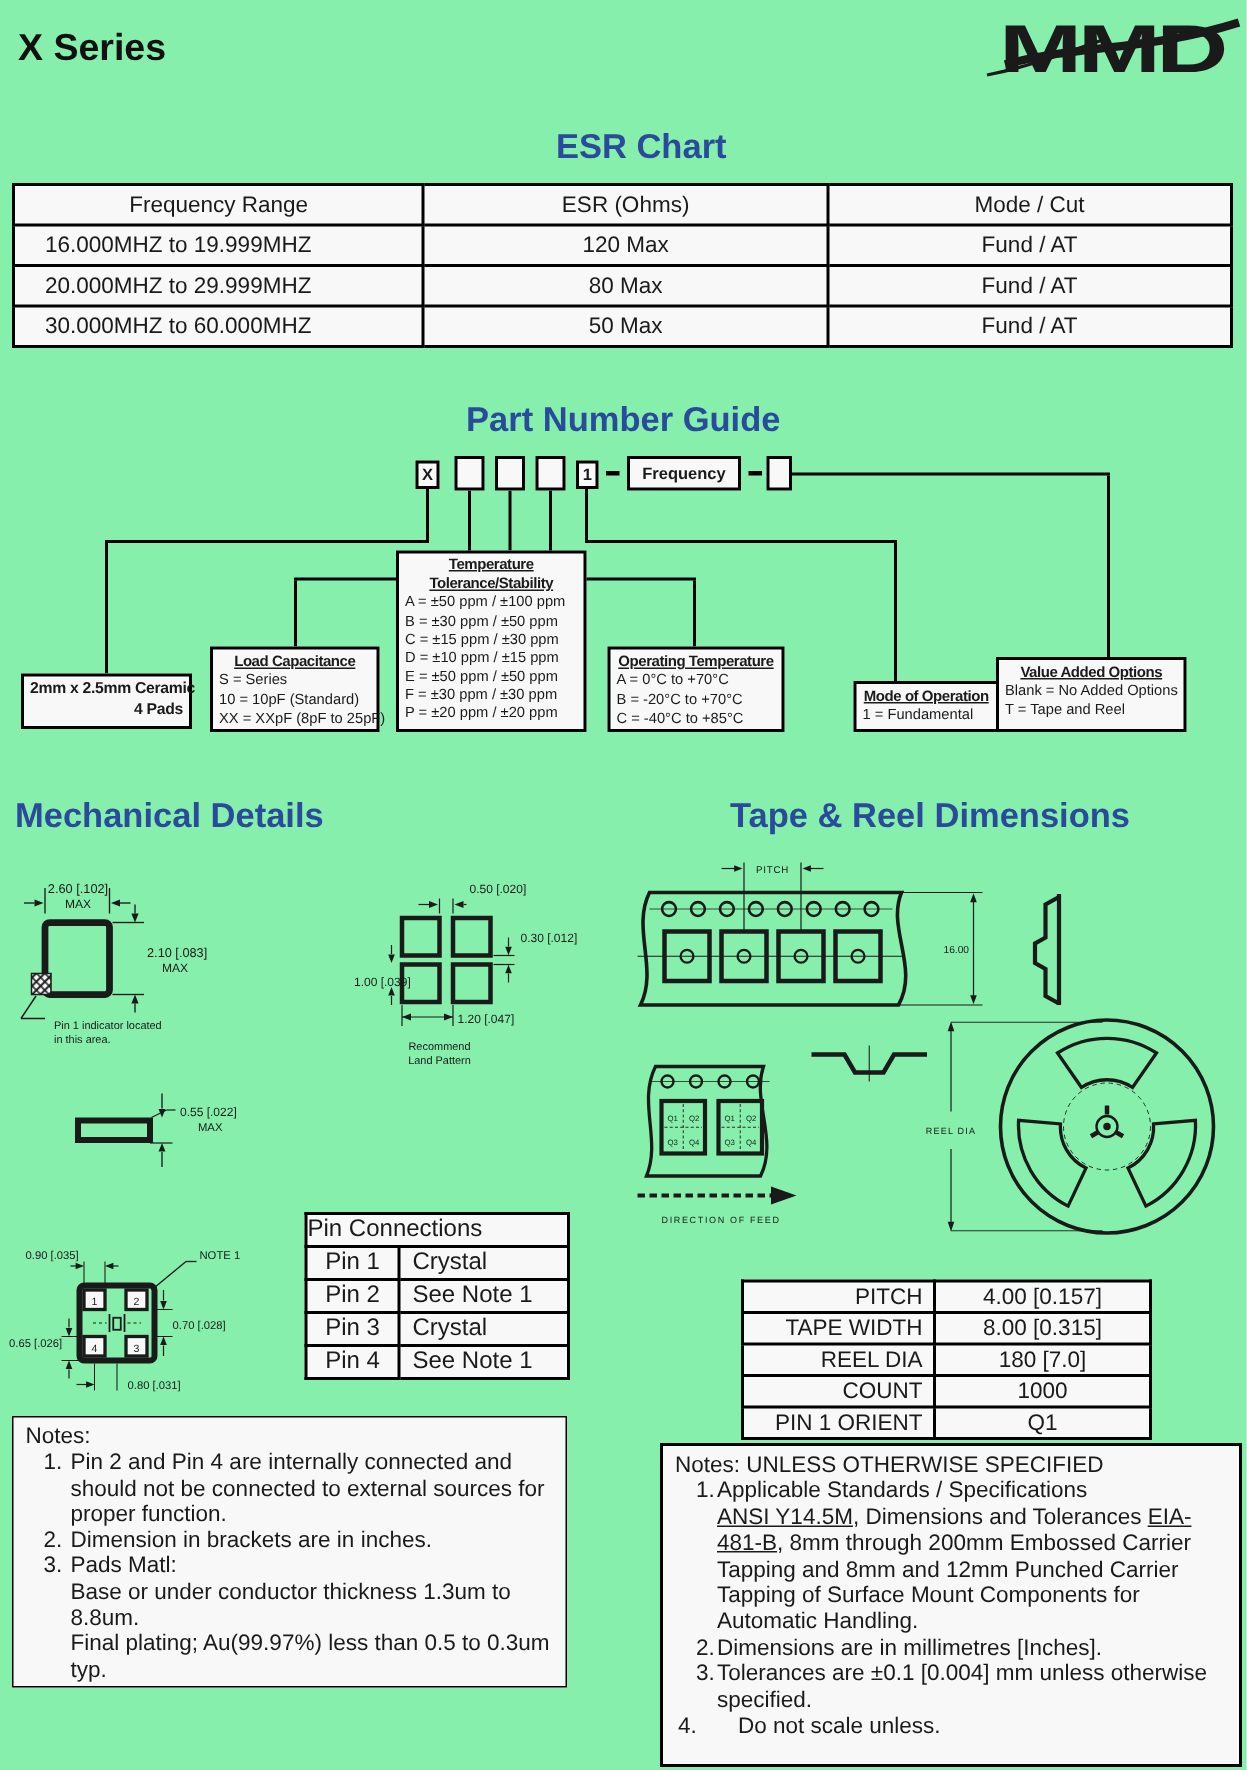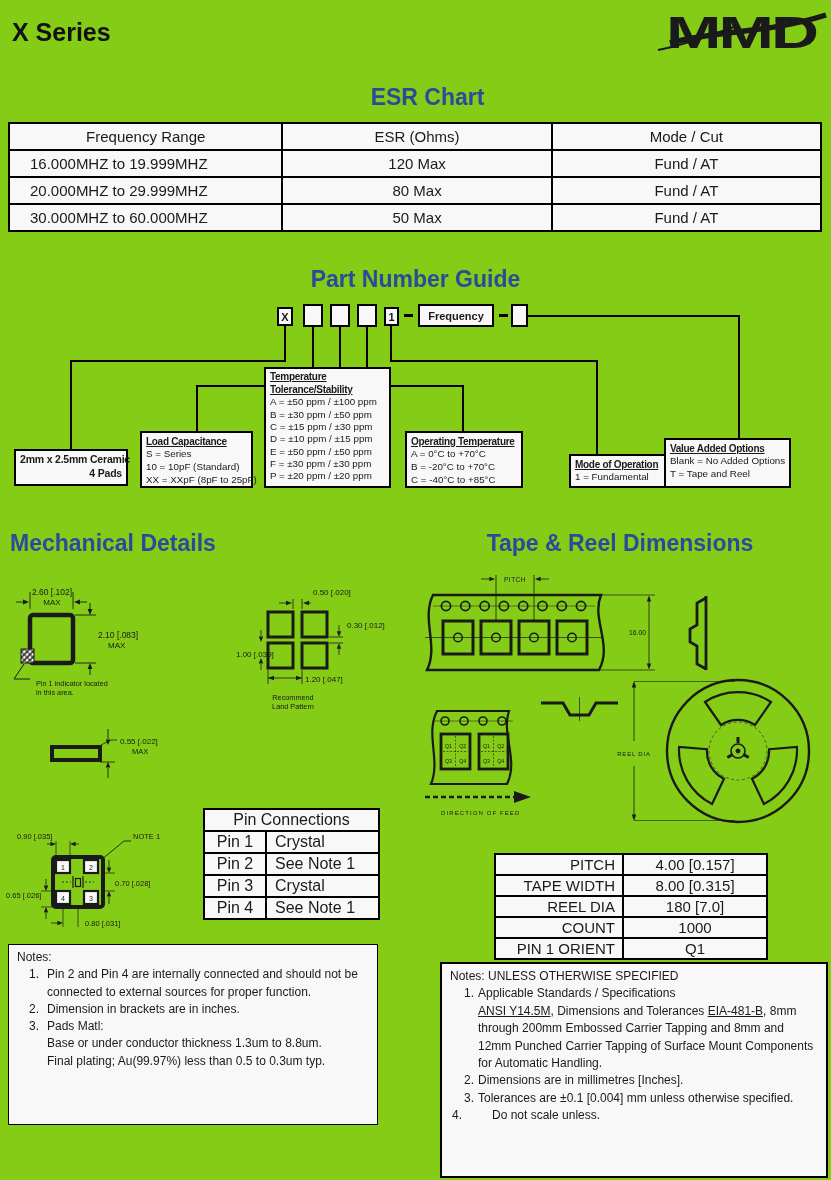--- a/index.html
+++ b/index.html
@@ -1,49 +1,49 @@
 <!DOCTYPE html>
 <html><head>
 <meta charset="utf-8">
 <style>
   html,body{margin:0;padding:0;background:#e9e9e9;}
   *{box-sizing:border-box;}
-  #page{position:relative;width:831px;height:1180px;background:#84cc16;overflow:hidden;
+  #page{position:relative;width:831px;height:1180px;background:#86efac;overflow:hidden;
         font-family:"Liberation Sans",sans-serif;color:#1a1a1a;}
   .a{position:absolute;}
   .ln{position:absolute;background:#000;}
   .sec-title{position:absolute;font-size:23px;font-weight:bold;color:#2a4b9b;}
   .center{text-align:center;}
   
   .pn-box{position:absolute;border:2px solid #000;background:#f8f8f8;display:flex;
           align-items:center;justify-content:center;font-weight:bold;font-size:11px;}
   .dash{position:absolute;width:9px;height:3px;background:#000;}
   .lbl{position:absolute;border:2px solid #000;background:#f8f8f8;padding:2px 4px;
        font-size:9.8px;line-height:1.32;white-space:nowrap;}
-  .lbl .t{font-weight:bold;text-decoration:underline;text-align:left;font-size:10px;
+  .lbl .t{font-weight:bold;text-decoration:underline;text-align:center;font-size:10px;
           letter-spacing:-0.3px;display:block;}
   
   table{border-collapse:collapse;background:#f8f8f8;}
   .esr{width:814px;font-size:15px;}
   .esr th,.esr td{border:2px solid #000;height:27px;}
   .esr th{font-weight:normal;text-align:center;}
   .esr td{text-align:center;}
   .esr td.c1{text-align:left;padding-left:20px;}
   .pct{font-size:16px;}
   .pct th,.pct td{border:2px solid #000;}
-  .pct th{font-weight:normal;text-align:center;height:22px;padding:0 16px;}
+  .pct th{font-weight:normal;text-align:left;height:22px;padding:0 0;}
   .pct td{height:19px;}
   .pct td.c1{width:62px;text-align:center;margin-left:40px;}
   .pct td.c2{width:113px;text-align:left;padding-left:8px;}
   .trt{font-size:15px;}
   .trt td{border:2px solid #000;height:17px;}
   .trt td.c1{width:128px;text-align:right;padding-right:7px;}
   .trt td.c2{width:144px;text-align:center;}
   
-  .notes{position:absolute;background:#f8f8f8;font-size:12px;padding:4px 8px;}
+  .notes{position:absolute;background:#f8f8f8;font-size:15px;padding:4px 8px;}
   .notes.left{border:1.5px solid #000;line-height:17.3px;}
   .notes.right{border:2px solid #000;line-height:17.4px;}
   .ni{display:flex;}
   .ni .num{flex:0 0 30px;padding-left:12px;}
   .notes.right .ni .num{flex:0 0 28px;padding-left:14px;}
   .notes.right .ni.out .num{flex:0 0 42px;padding-left:2px;}
   .ni .txt{flex:1;}
   .blk{display:block;}
   .u{text-decoration:underline;}
   svg{position:absolute;overflow:visible;}

